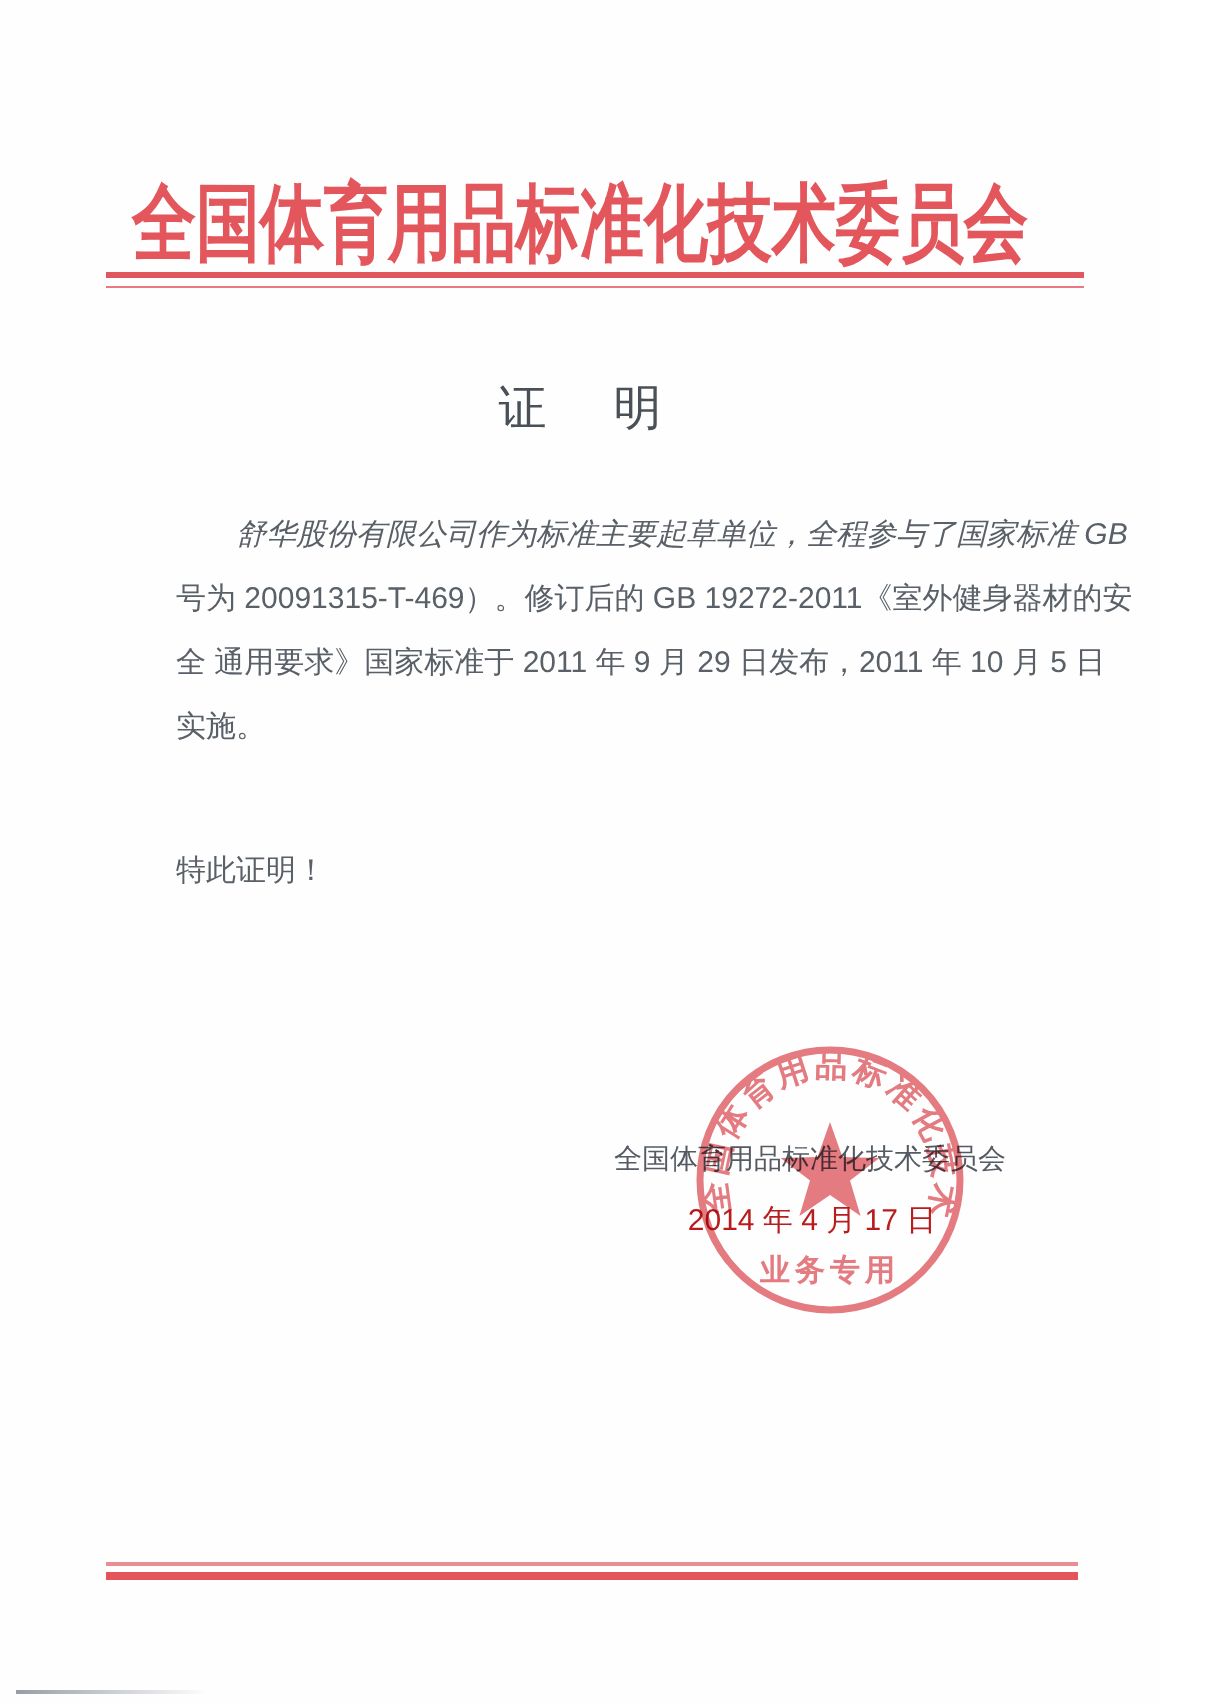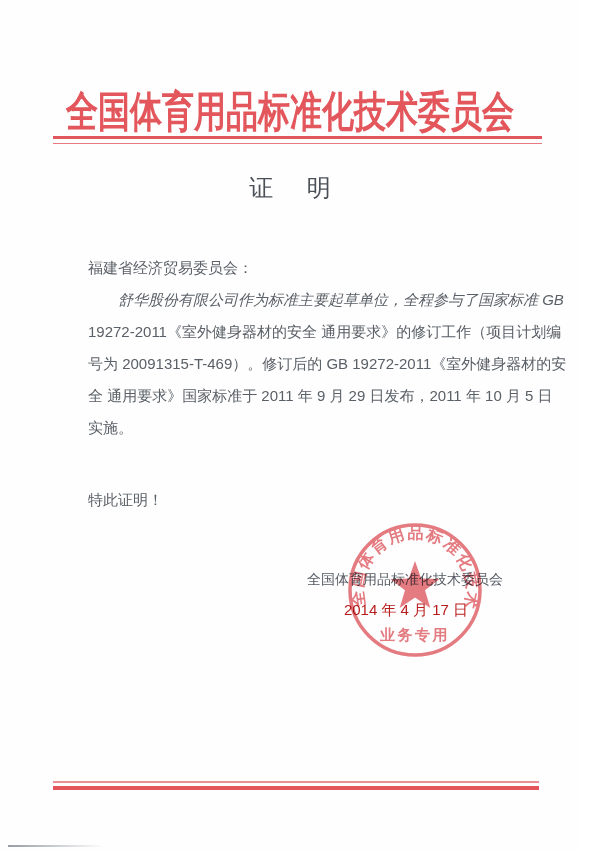--- a/index.html
+++ b/index.html
@@ -46,21 +46,21 @@
   }
   .header-rule .rule-thin {
     height: 1.5px;
     background: #e77a80;
   }
   .header-rule { top: 136px; }
 
   
   .doc-title {
     position: absolute;
-    top: 172px;
+    top: 188px;
     left: 0;
     width: 100%;
     display: flex;
     justify-content: center;
   }
   .doc-title span {
     font-size: 24px;
     color: #4a5058;
     letter-spacing: 1.4em;
     padding-left: 1.4em; 
@@ -171,23 +171,21 @@
     <div class="rule-thick"></div>
     <div class="rule-gap"></div>
     <div class="rule-thin"></div>
   </div>
 
   <div class="doc-title">
     <span>证明</span>
   </div>
 
   <div class="doc-body">
-    <div class="salutation">福建省经济贸易委员会：</div>
     <div class="para-line first">舒华股份有限公司作为标准主要起草单位，全程参与了国家标准 GB</div>
-    <div class="para-line">19272-2011《室外健身器材的安全 通用要求》的修订工作（项目计划编</div>
     <div class="para-line">号为 20091315-T-469）。修订后的 GB 19272-2011《室外健身器材的安</div>
     <div class="para-line">全 通用要求》国家标准于 2011 年 9 月 29 日发布，2011 年 10 月 5 日</div>
     <div class="para-line">实施。</div>
     <div class="closing">特此证明！</div>
   </div>
 
   <div class="sig-org">全国体育用品标准化技术委员会</div>
   <div class="sig-date">2014 年 4 月 17 日</div>
 
   <svg class="stamp" viewBox="0 0 150 150">

